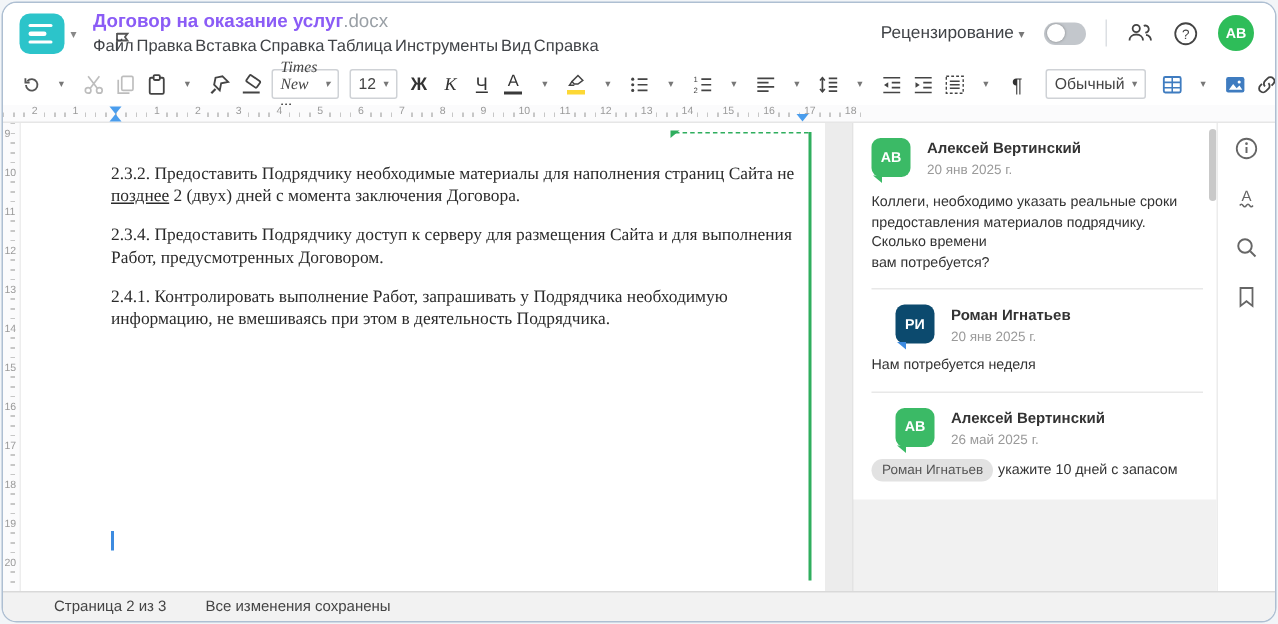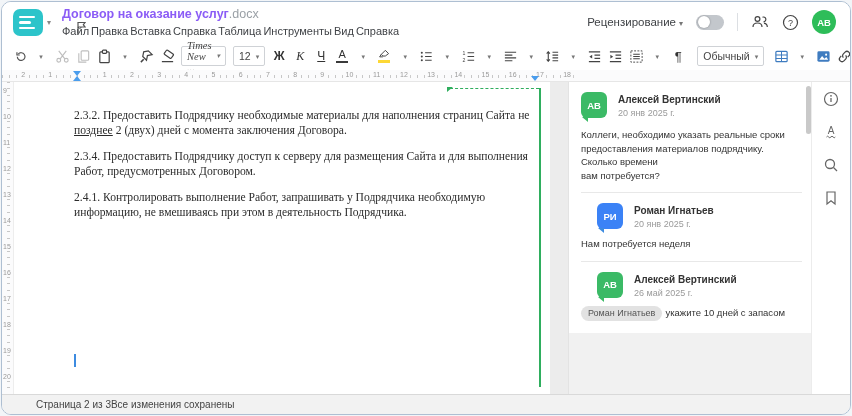--- a/index.html
+++ b/index.html
@@ -78,39 +78,39 @@
   .cpanel { position:absolute; left:566px; top:0; bottom:0; width:246px; background:#f1f1f1; border-left:1px solid #e3e3e3; }
   .thread { background:#fff; padding:10px 12px 12px 12px; }
   .comment { position:relative; }
   .comment.reply { padding-left:16px; }
   .chead { display:flex; gap:11px; align-items:flex-start; }
   .cavatar { position:relative; width:26px; height:26px; border-radius:6px; color:#fff; font-size:9.5px; font-weight:bold;
              display:flex; align-items:center; justify-content:center; flex:none; }
   .cavatar::after { content:''; position:absolute; left:1px; bottom:-4px;
                     border-left:6px solid transparent; border-right:0 solid transparent; }
   .cavatar.green { background:#3bba66; } .cavatar.green::after { border-top:5px solid #3bba66; }
-  .cavatar.blue { background:#3b82f6; } .cavatar.blue::after { border-top:5px solid #3d8be0; }
+  .cavatar.blue { background:#0c4a6e; } .cavatar.blue::after { border-top:5px solid #3d8be0; }
   .cname { font-size:10px; font-weight:bold; color:#333; padding-top:2px; }
   .cdate { font-size:9px; color:#9a9a9a; margin-top:3px; }
   .cbody { font-size:9.5px; color:#333; line-height:13.5px; margin-top:10px; white-space:pre-line; }
   .comment.reply .cbody { margin-top:8px; }
   .csep { height:1px; background:#e8e8e8; margin:10px 0; }
   .mention { display:inline-block; background:#e2e2e2; color:#555; border-radius:8px; padding:1px 7px; font-size:9px; margin-right:3px; }
   .cscroll { position:absolute; right:3px; top:4px; width:5px; height:48px; border-radius:3px; background:#c9c9c9; }
 
   
   .rstrip { position:absolute; right:0; top:0; bottom:0; width:39px; background:#fff; border-left:1px solid #ececec;
             display:flex; flex-direction:column; align-items:center; padding-top:8px; gap:16px; }
   .rstrip .ric { width:17px; height:17px; display:flex; align-items:center; justify-content:center; }
   .rstrip svg { width:16px; height:16px; }
 
   
   .statusbar { position:absolute; left:0; right:0; bottom:0; height:20px; background:#f2f2f2; border-top:1px solid #d9d9d9;
                display:flex; align-items:center; font-size:10px; color:#444; padding:0 12px; }
-  .sb-left { display:flex; padding-left:22px; }
+  .sb-left { display:flex; gap:26px; padding-left:22px; }
   .sb-right { margin-left:auto; display:flex; align-items:center; gap:9px; }
   .zoomval { display:flex; align-items:center; gap:4px; }
   .slider { width:58px; height:2px; background:#c4c4c4; position:relative; border-radius:1px; }
   .slider .dot { position:absolute; left:26px; top:-3.5px; width:8px; height:8px; border-radius:50%; background:#444; }
   .pm { font-size:11px; color:#666; }
   svg { display:block; }
 </style>
 </head>
 <body>
 

